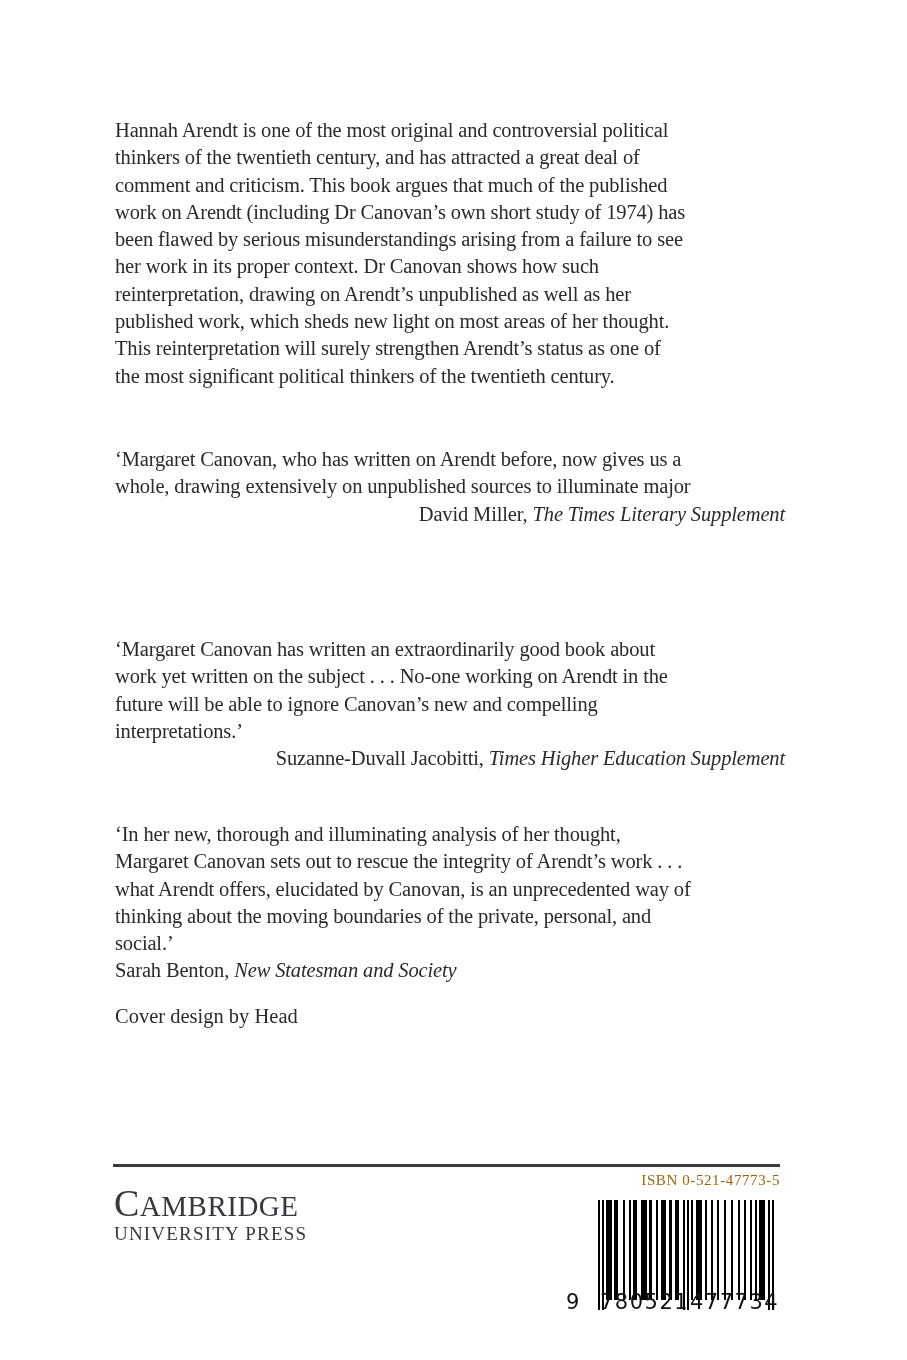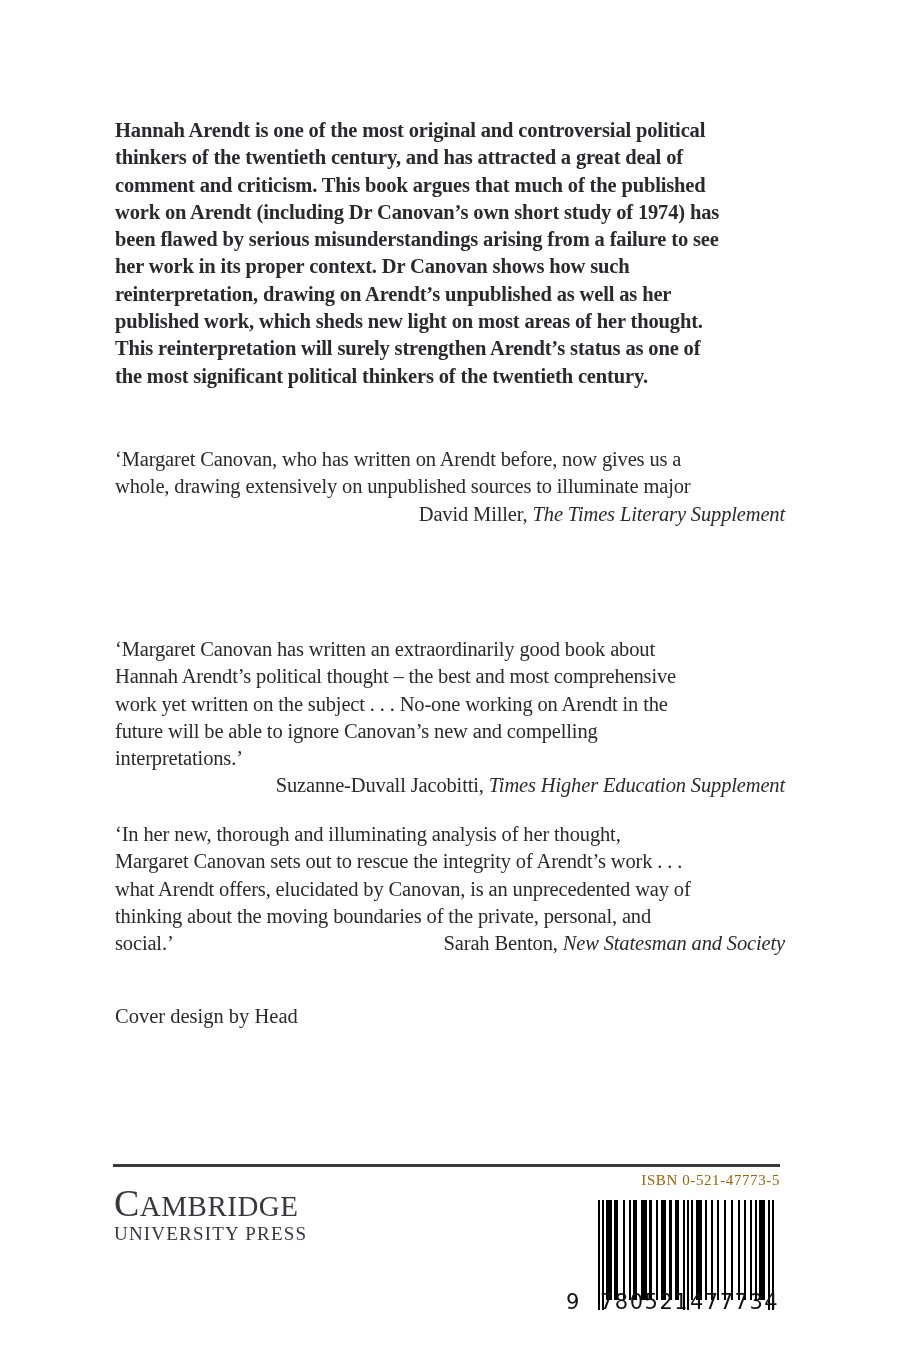--- a/index.html
+++ b/index.html
@@ -27,20 +27,21 @@
       white-space: nowrap;
       display: block;
     }
     .right {
       text-align: right;
     }
     .attr-wrap {
       display: flex;
       justify-content: space-between;
       white-space: nowrap;
+      flex-direction: column;
     }
     i { font-style: italic; }
 
     #rule {
       position: absolute;
       left: 113px;
       top: 1164px;
       width: 667px;
       height: 3px;
       background: #3a3a3e;
@@ -108,42 +109,41 @@
       color: #111;
       white-space: nowrap;
     }
     #barcode-digits .first { position: absolute; left: -24px; top: 0; }
     #barcode-digits .g1 { position: absolute; left: 10px; top: 0; letter-spacing: 1.5px; }
     #barcode-digits .g2 { position: absolute; left: 100px; top: 0; letter-spacing: 1.5px; }
   </style>
 </head>
 <body>
 
-<div class="block" style="top:117px;font-weight:bold;">
+<div class="block" style="top:117px;">
   <span class="line">Hannah Arendt is one of the most original and controversial political</span>
   <span class="line">thinkers of the twentieth century, and has attracted a great deal of</span>
   <span class="line">comment and criticism. This book argues that much of the published</span>
   <span class="line">work on Arendt (including Dr Canovan’s own short study of 1974) has</span>
   <span class="line">been flawed by serious misunderstandings arising from a failure to see</span>
   <span class="line">her work in its proper context. Dr Canovan shows how such</span>
   <span class="line">reinterpretation, drawing on Arendt’s unpublished as well as her</span>
   <span class="line">published work, which sheds new light on most areas of her thought.</span>
   <span class="line">This reinterpretation will surely strengthen Arendt’s status as one of</span>
   <span class="line">the most significant political thinkers of the twentieth century.</span>
 </div>
 
 <div class="block" style="top:446px;">
   <span class="line">‘Margaret Canovan, who has written on Arendt before, now gives us a</span>
   <span class="line">whole, drawing extensively on unpublished sources to illuminate major</span>
   <span class="line right"><span>David Miller, </span><i>The Times Literary Supplement</i></span>
 </div>
 
 <div class="block" style="top:636px;">
   <span class="line">‘Margaret Canovan has written an extraordinarily good book about</span>
-  <span class="line">Hannah Arendt’s political thought – the best and most comprehensive</span>
   <span class="line">work yet written on the subject . . . No-one working on Arendt in the</span>
   <span class="line">future will be able to ignore Canovan’s new and compelling</span>
   <span class="line">interpretations.’</span>
   <span class="line right"><span>Suzanne-Duvall Jacobitti, </span><i>Times Higher Education Supplement</i></span>
 </div>
 
 <div class="block" style="top:821px;">
   <span class="line">‘In her new, thorough and illuminating analysis of her thought,</span>
   <span class="line">Margaret Canovan sets out to rescue the integrity of Arendt’s work . . .</span>
   <span class="line">what Arendt offers, elucidated by Canovan, is an unprecedented way of</span>

